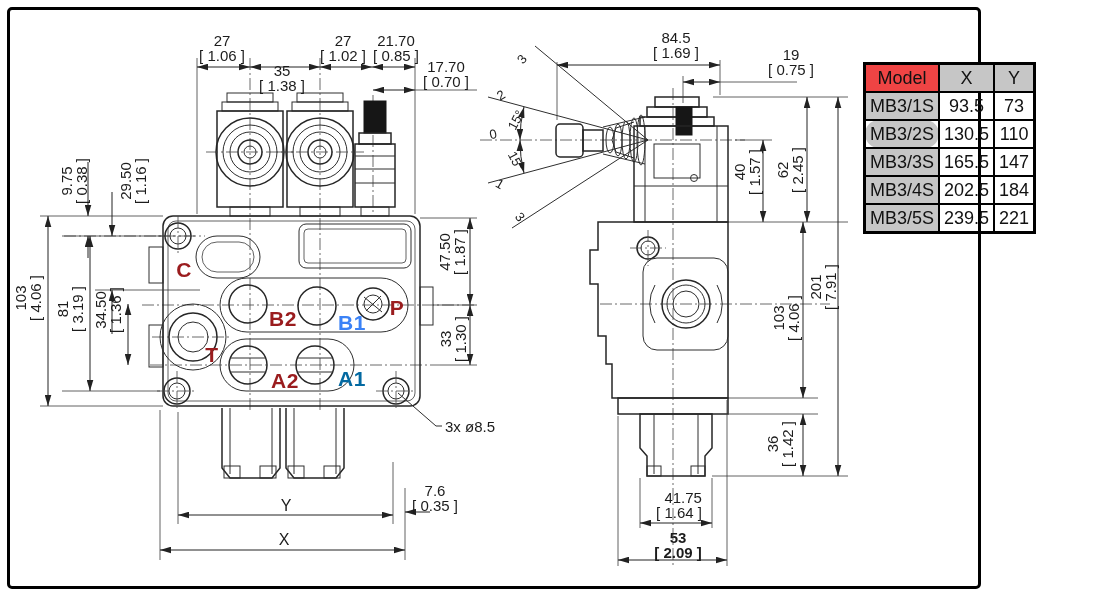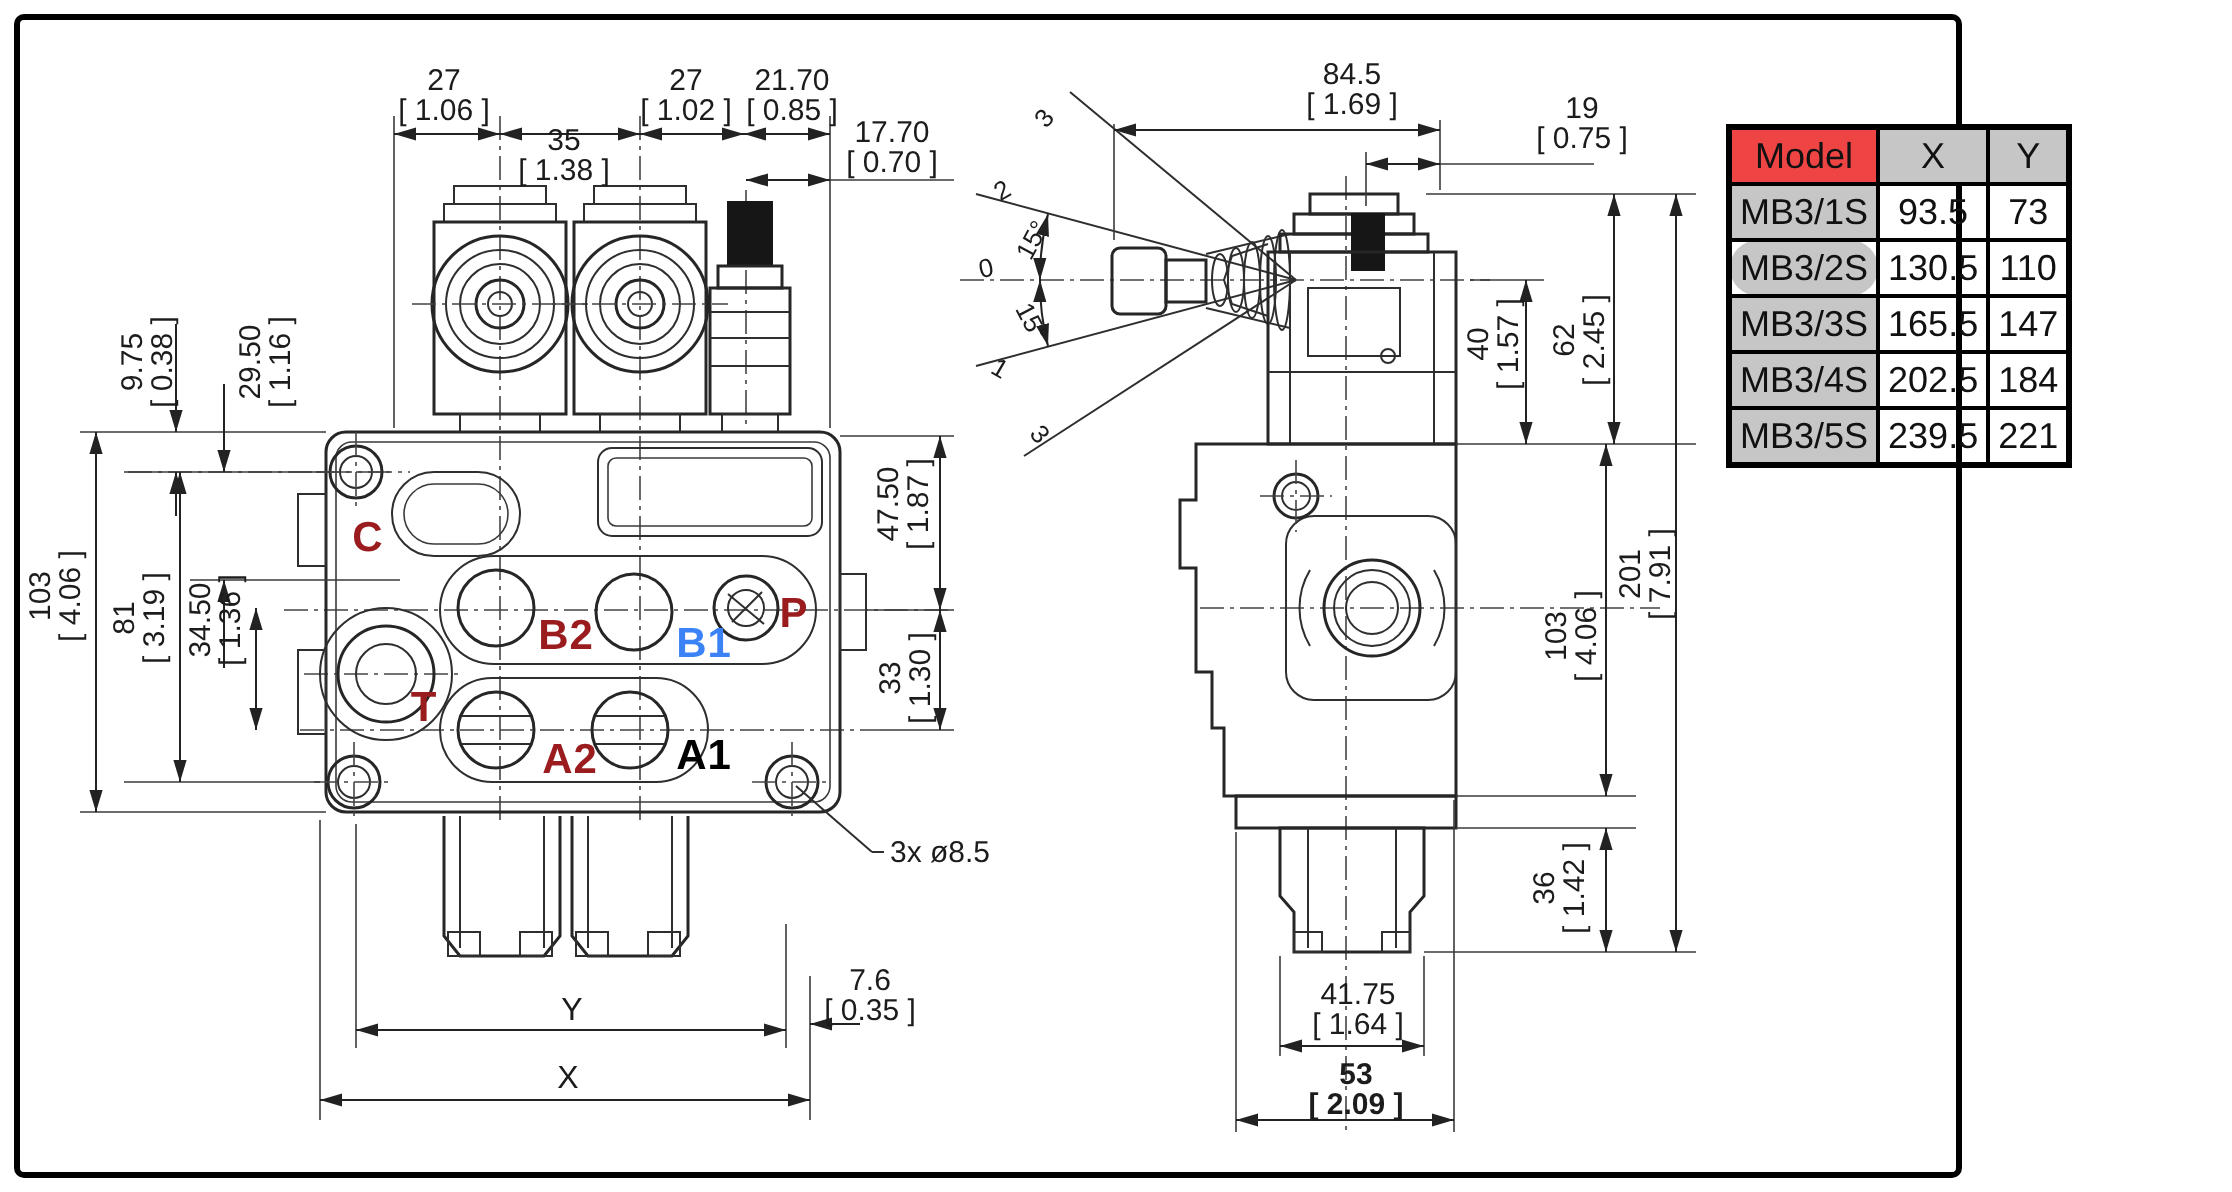--- a/index.html
+++ b/index.html
@@ -335,21 +335,21 @@
   <div class="single" style="left:286px;top:506px;">Y</div>
   <div class="single" style="left:284px;top:540px;">X</div>
   <div class="single" style="left:470px;top:427px;font-size:15px;">3x ø8.5</div>
 
   <div class="port" style="left:184px;top:269px;color:#9a1c1e;">C</div>
   <div class="port" style="left:283px;top:318px;color:#9a1c1e;">B2</div>
   <div class="port" style="left:352px;top:322px;color:#3b82f6;">B1</div>
   <div class="port" style="left:397px;top:307px;color:#9a1c1e;">P</div>
   <div class="port" style="left:212px;top:354px;color:#9a1c1e;">T</div>
   <div class="port" style="left:285px;top:380px;color:#9a1c1e;">A2</div>
-  <div class="port" style="left:352px;top:378px;color:#000000;">A1</div>
+  <div class="port" style="left:352px;top:378px;color:#0369a1;">A1</div>
 
   <div class="lbl" style="left:676px;top:45px;">
     <span>84.5</span>
       <span>[ 1.69 ]</span>
     </div>
   <div class="lbl" style="left:791px;top:62px;">
     <span>19</span>
       <span>[ 0.75 ]</span>
     </div>
 
@@ -367,21 +367,21 @@
     </div>
   <div class="lbl rot" style="left:786px;top:318px;">
     <span>103</span>
       <span>[ 4.06 ]</span>
     </div>
   <div class="lbl rot" style="left:780px;top:444px;">
     <span>36</span>
       <span>[ 1.42 ]</span>
     </div>
 
-  <div class="lbl" style="left:679px;top:505px;">
+  <div class="lbl" style="left:679px;top:505px;align-items:flex-end;">
     <span>41.75</span>
       <span>[ 1.64 ]</span>
     </div>
   <div class="lbl" style="left:678px;top:545px;font-weight:bold;">
     <span>53</span>
       <span>[ 2.09 ]</span>
     </div>
 
   <div class="ang" style="left:522px;top:59px;transform:translate(-50%,-50%) rotate(-50deg);">3</div>
   <div class="ang" style="left:501px;top:95px;transform:translate(-50%,-50%) rotate(-30deg);">2</div>

